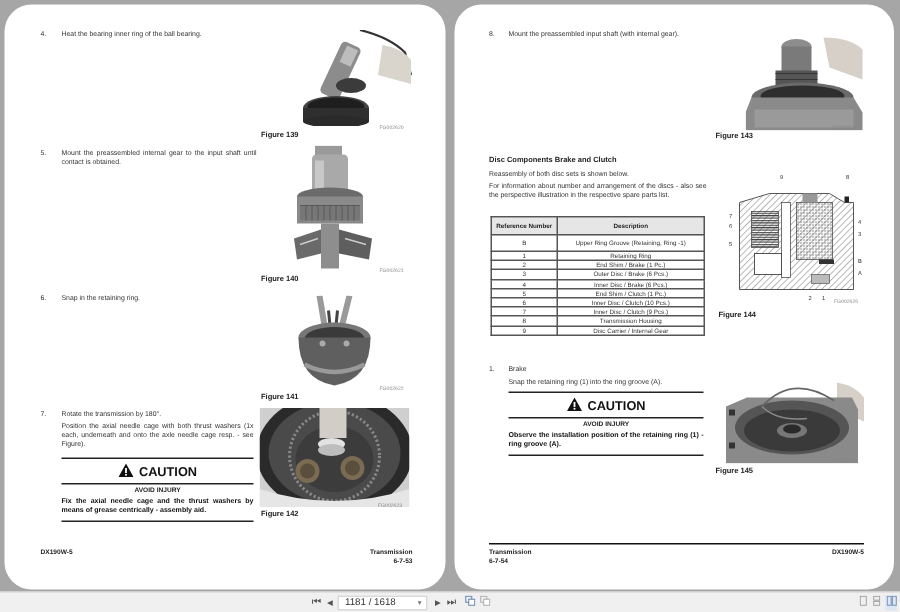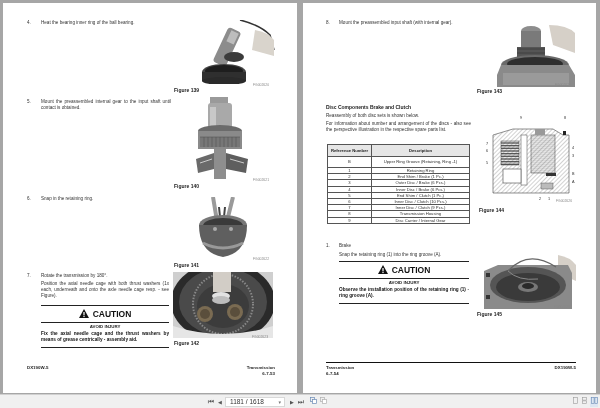--- a/index.html
+++ b/index.html
@@ -1,19 +1,19 @@
 <!DOCTYPE html>
 <html><head>
 <meta charset="utf-8">
 <style>
   * { box-sizing: border-box; margin: 0; padding: 0; }
   html, body { width: 600px; height: 408px; overflow: hidden; }
   body { background: #a6a6a6; font-family: "Liberation Sans", sans-serif; color: #111; position: relative; }
   .viewer { position: absolute; left: 0; top: 0; width: 600px; height: 394px; background: #a6a6a6; }
-  .page { position: absolute; top: 3px; height: 390px; background: #fff; }
+  .page { position: absolute; top: 3px; height: 390px; background: #fff; border-radius: 18px; }
   .page.left { left: 3px; width: 294px; }
   .page.right { left: 303px; width: 293px; }
   .txt { position: absolute; font-size: 4.6px; line-height: 6px; color: #333; }
   .num { position: absolute; font-size: 4.6px; color: #333; }
   .fig-cap { position: absolute; font-size: 5px; font-weight: bold; color: #222; }
   .fig-id { position: absolute; font-size: 3.4px; color: #888; }
   .photo { position: absolute; overflow: hidden; background: #fff; }
   .caution { position: absolute; }
   .caution .rule { position: absolute; left: 0; right: 0; height: 1px; background: #222; }
   .caution .title { position: absolute; left: 0; right: 0; text-align: center; font-size: 8.5px; font-weight: bold; color: #111; }

